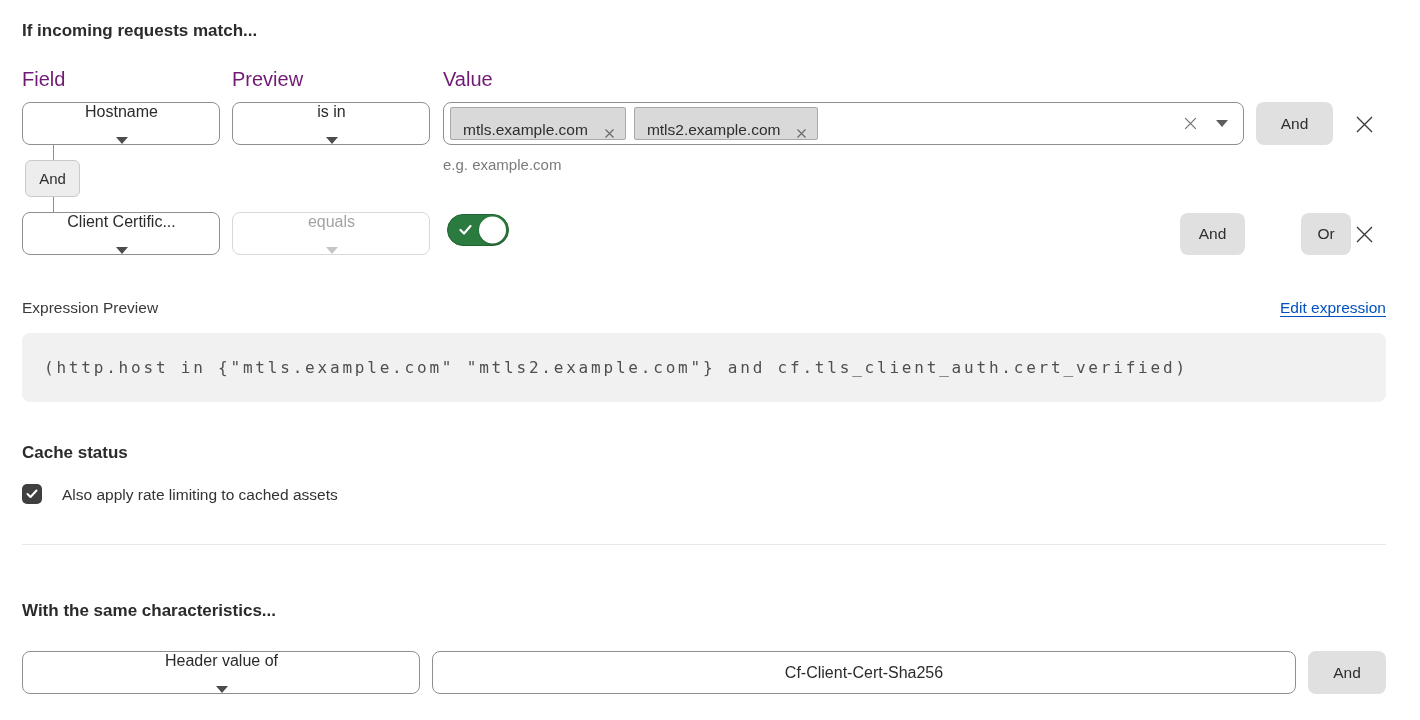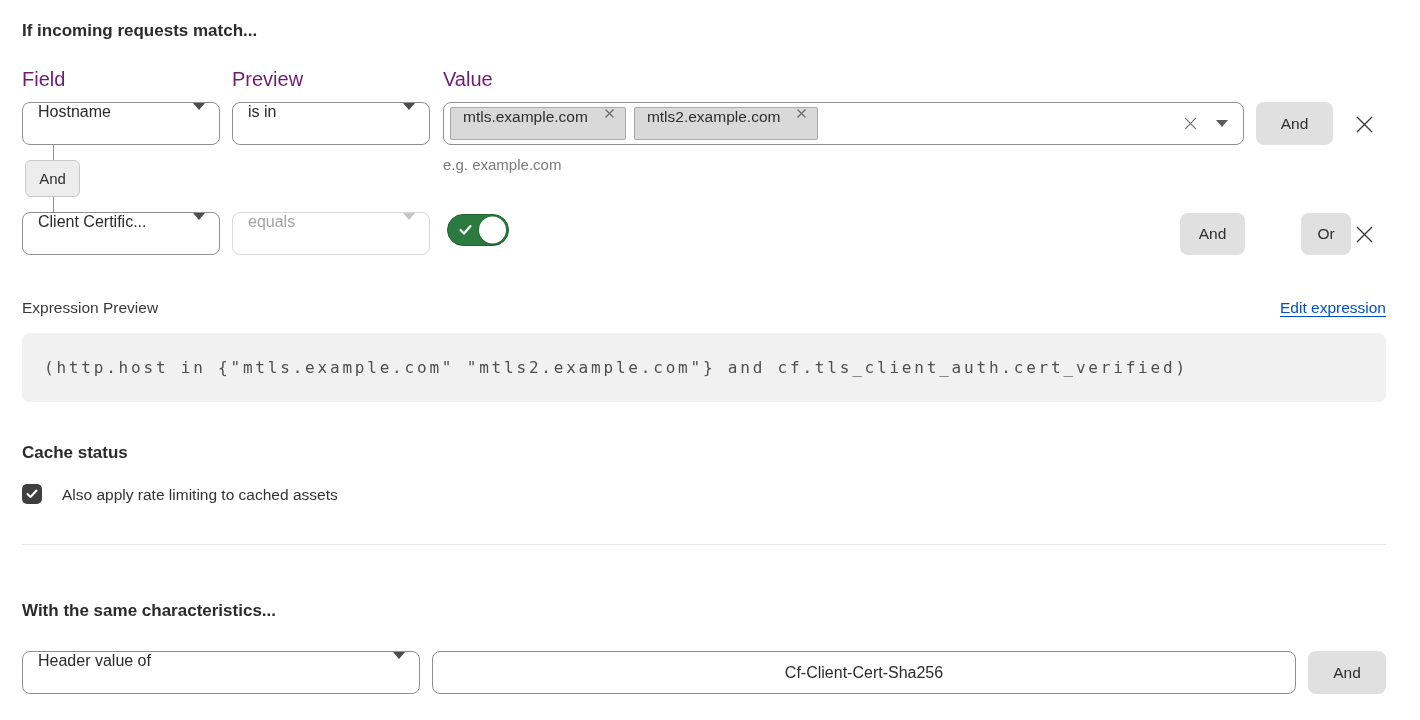--- a/index.html
+++ b/index.html
@@ -15,25 +15,27 @@
 
   .h1 { font-size: 17px; font-weight: 700; color: #2b2b2b; }
   .col-label { font-size: 20px; color: #701a75; }
 
   .select {
     height: 43px;
     border: 1px solid #8f8f8f;
     border-radius: 8px;
     background: #fff;
     display: flex;
+    align-items: center;
     justify-content: space-between;
     padding: 0 14px 0 15px;
     font-size: 16px;
     color: #2b2b2b;
     cursor: pointer;
+    flex-direction: column;
   }
   .select.disabled { border-color: #d9d9d9; color: #a3a3a3; cursor: default; }
   .chev {
     width: 0; height: 0;
     border-left: 6px solid transparent;
     border-right: 6px solid transparent;
     border-top: 7px solid #4c4c4c;
     flex: none;
   }
   .select.disabled .chev { border-top-color: #c6c6c6; }
@@ -47,21 +49,21 @@
     align-items: center;
     gap: 8px;
     padding: 0 15px 0 6px;
   }
   .tag {
     height: 33px;
     background: #d9d9d9;
     border: 1px solid #a9a9a9;
     border-radius: 2px;
     display: flex;
-    align-items: flex-start;
+    align-items: flex-end;
     gap: 16px;
     padding: 0 10px 0 12px;
     font-size: 15.5px;
     color: #2e2e2e;
     white-space: nowrap;
   }
   .tag-x { display: flex; cursor: pointer; }
   .ms-right { margin-left: auto; display: flex; align-items: center; gap: 18px; }
   .clear-x { display: flex; cursor: pointer; }
 

